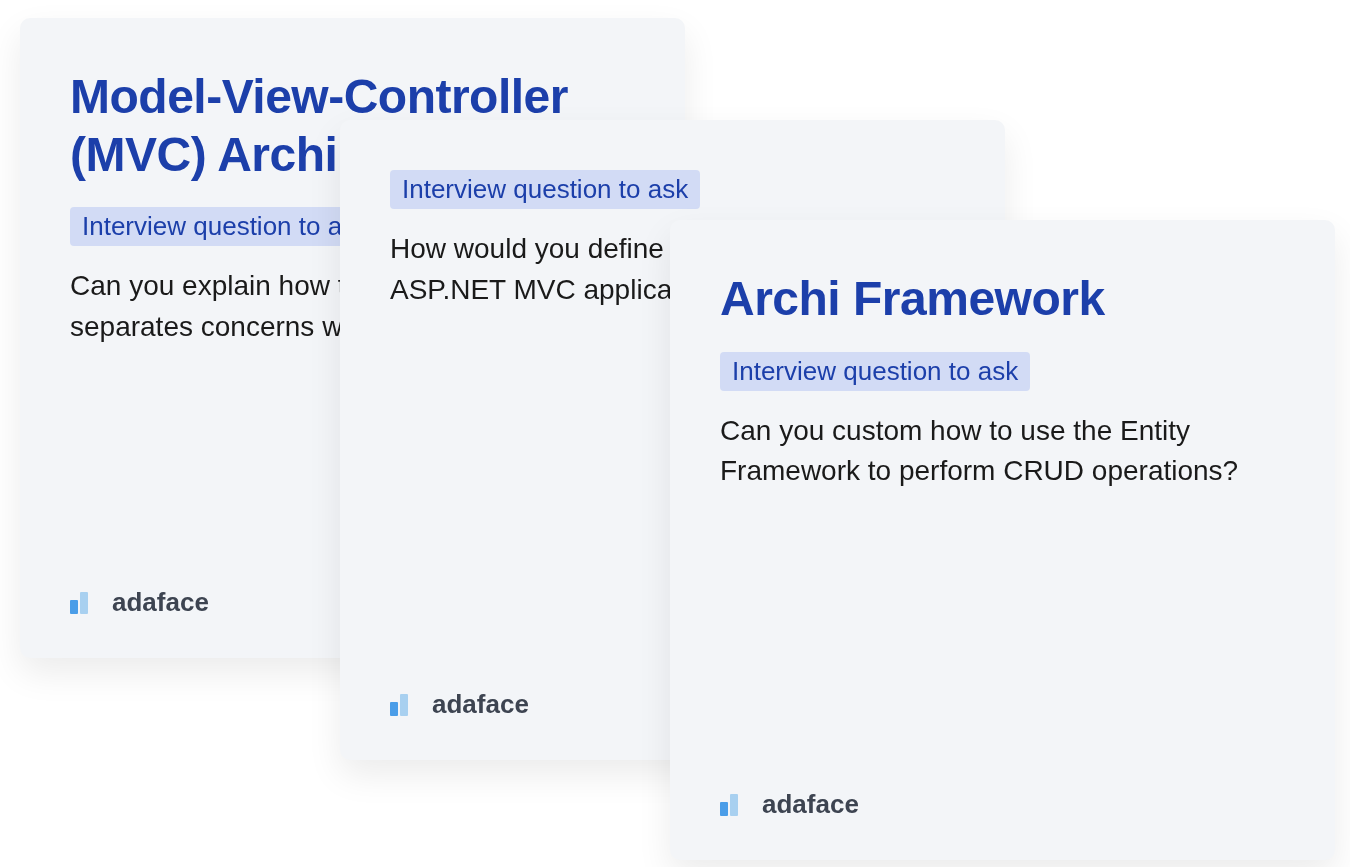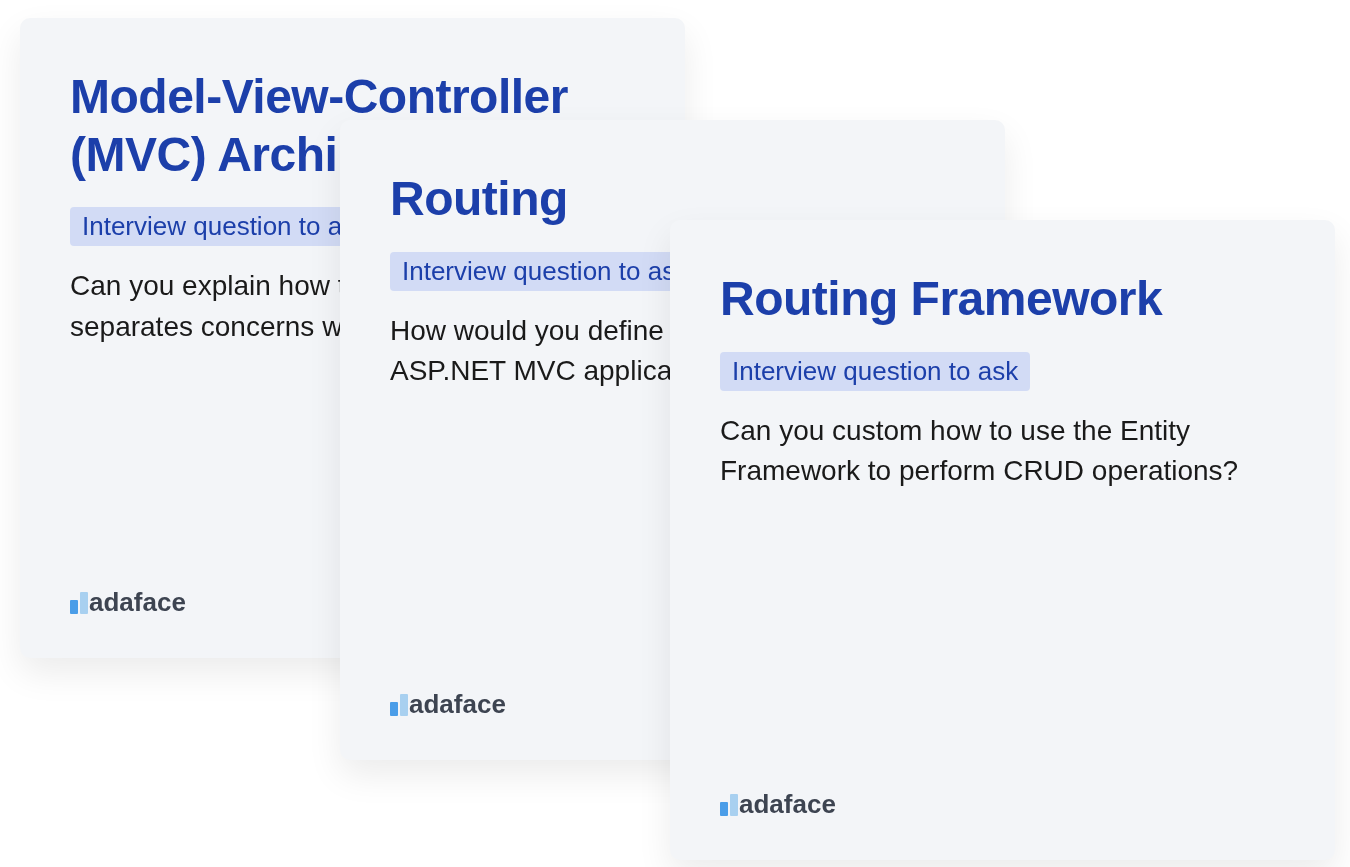--- a/index.html
+++ b/index.html
@@ -65,21 +65,21 @@
       color: #1a1a1a;
       line-height: 1.45;
       font-weight: 400;
     }
     .logo {
       position: absolute;
       bottom: 40px;
       left: 50px;
       display: flex;
       align-items: center;
-      gap: 1px;
+      gap: 24px;
     }
     .logo-icon {
       display: flex;
       align-items: flex-end;
       gap: 2px;
     }
     .bar-light {
       width: 8px;
       height: 22px;
       background: #a8d0f0;
@@ -107,34 +107,33 @@
   <div class="logo">
     <div class="logo-icon">
       <div class="bar-dark"></div>
       <div class="bar-light"></div>
     </div>
     <span class="logo-text">adaface</span>
   </div>
 </div>
 
 <div class="card card-2">
-  <h2 class="card-title">Routing</h2>
   <span class="badge">Interview question to ask</span>
   <p class="question">How would you define a custom route in an ASP.NET MVC application?</p>
   <div class="logo">
     <div class="logo-icon">
       <div class="bar-dark"></div>
       <div class="bar-light"></div>
     </div>
     <span class="logo-text">adaface</span>
   </div>
 </div>
 
 <div class="card card-3">
-  <h2 class="card-title">Routing Framework</h2>
+  <h2 class="card-title">Archi Framework</h2>
   <span class="badge">Interview question to ask</span>
   <p class="question">Can you custom how to use the Entity Framework to perform CRUD operations?</p>
   <div class="logo">
     <div class="logo-icon">
       <div class="bar-dark"></div>
       <div class="bar-light"></div>
     </div>
     <span class="logo-text">adaface</span>
   </div>
 </div>

